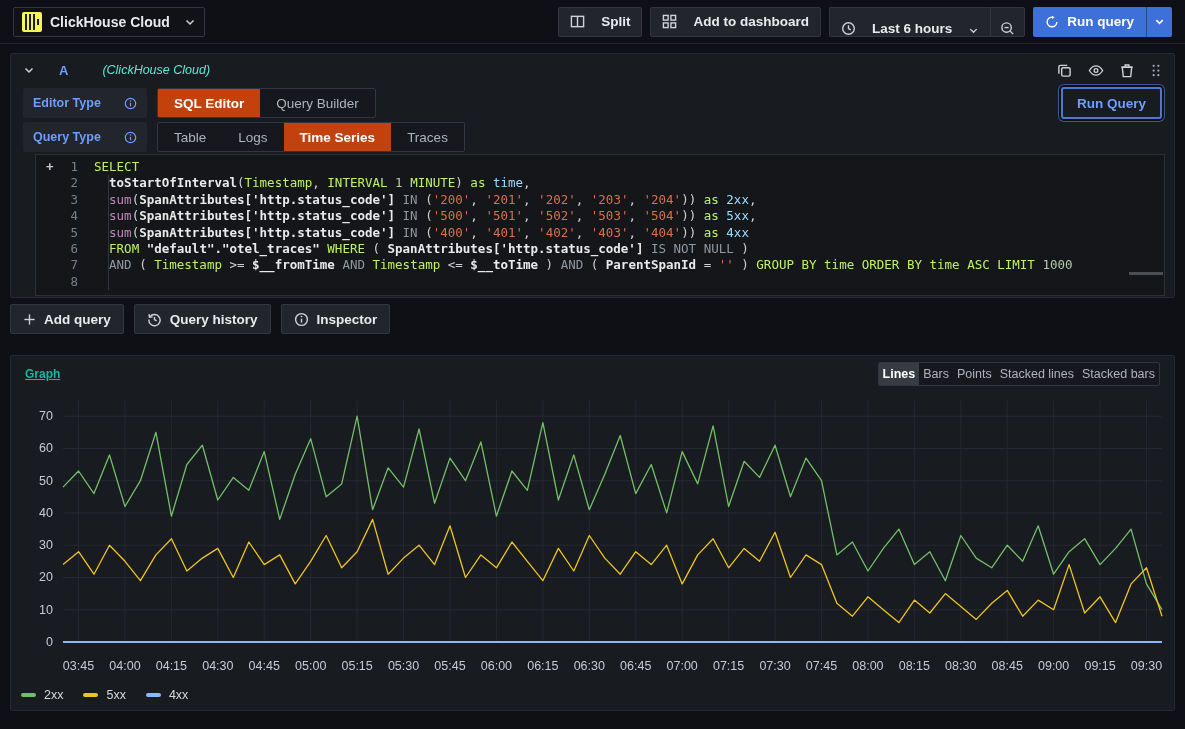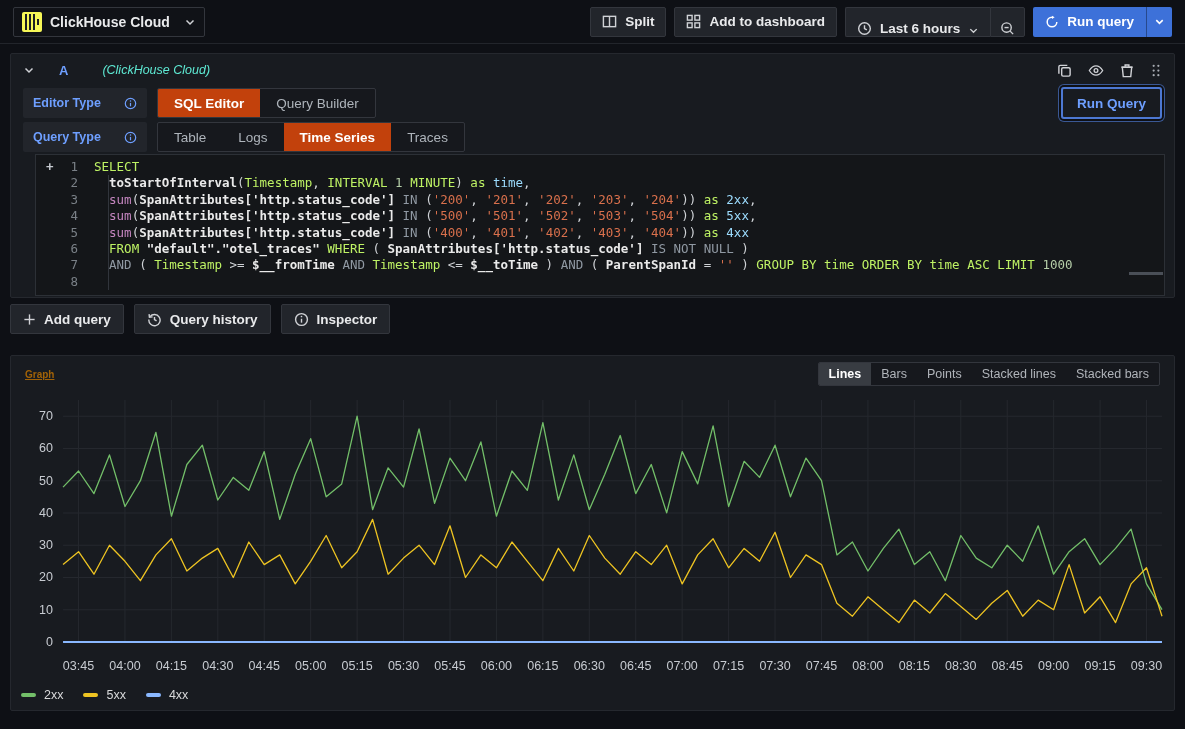--- a/index.html
+++ b/index.html
@@ -14,21 +14,21 @@
   
   .topbar{ height:44px; display:flex; align-items:center; padding:0 13px;
            border-bottom:1px solid #22252b; background:#0e1015;}
   .ds-picker{ width:192px; height:30px; border:1px solid #33363d; border-radius:2px;
               display:flex; align-items:center; gap:8px; padding:0 8px; cursor:pointer; background:#101217;}
   .ds-name{ font-weight:600; font-size:14px; color:#e9eaec; flex:1;}
   .ch-logo{ width:20px; height:20px; border-radius:2px; background:#f6f757; position:relative; overflow:hidden;}
   .ch-logo i{ position:absolute; top:2px; bottom:2px; width:2px; background:#1c1e22;}
   .topbar-right{ margin-left:auto; display:flex; align-items:center; gap:8px;}
   .tbtn{ height:30px; background:#22252b; border:1px solid #33363d; border-radius:2px;
-         display:flex; align-items:center; gap:8px; padding:0 11px; font-weight:600;
+         display:flex; align-items:center; gap:16px; padding:0 11px; font-weight:600;
          font-size:13.5px; color:#e9eaec; cursor:pointer;}
   .tgroup{ display:flex; align-items:stretch; }
   .tgroup .tbtn{ border-radius:0;align-items:flex-end;}
   .tgroup .tbtn:first-child{ border-radius:2px 0 0 2px; border-right:none;}
   .tgroup .tbtn:last-child{ border-radius:0 2px 2px 0;}
   .run-split{ display:flex; align-items:stretch; height:30px; border-radius:2px; overflow:hidden;}
   .run-main{ background:#3d71d9; color:#fff; font-weight:600; font-size:13.5px;
              display:flex; align-items:center; gap:8px; padding:0 12px; cursor:pointer;}
   .run-caret{ background:#3d71d9; border-left:1px solid rgba(0,0,0,.35); width:26px;
               display:flex; align-items:center; justify-content:center; cursor:pointer;}
@@ -71,24 +71,24 @@
   
   .actions{ position:absolute; left:10px; top:304px; display:flex; gap:10px;}
   .abtn{ height:30px; background:#22252b; border:1px solid #33363d; border-radius:2px;
          display:flex; align-items:center; gap:8px; padding:0 12px; font-weight:600;
          font-size:13.5px; color:#e9eaec; cursor:pointer;}
 
   
   .graph-panel{ position:absolute; left:10px; top:355px; width:1165px; height:356px;
                 background:#181b20; border:1px solid #25282e; border-radius:2px;}
   .gp-header{ height:36px; display:flex; align-items:center; padding:0 14px;}
-  .gp-title{ font-size:10px; font-weight:600; color:#a16207;text-decoration:underline;}
+  .gp-title{ font-size:12px; font-weight:600; color:#14b8a6;text-decoration:underline;}
   .mode-group{ margin-left:auto; display:flex; height:24px; border:1px solid #33363d;
                border-radius:2px; overflow:hidden; background:#16181d;}
-  .mode-opt{ display:flex; align-items:center; padding:0 10px; color:#b0b4ba; font-size:12.5px; cursor:pointer;}
+  .mode-opt{ display:flex; align-items:center; padding:0 4px; color:#b0b4ba; font-size:12.5px; cursor:pointer;}
   .mode-opt.active{ background:#383c42; color:#fff; font-weight:700;}
   .chart-area{ position:relative; height:288px; margin:0 6px;}
   .legend{ display:flex; align-items:center; gap:20px; padding:4px 0 0 10px; height:26px;}
   .legend-item{ display:flex; align-items:center; gap:8px; cursor:pointer;}
   .legend-pill{ width:15px; height:4px; border-radius:2px;}
   .legend-label{ font-size:12.5px; color:#d8d9da;}
 
   .icon-stroke{ stroke:#d0d2d6; fill:none; stroke-width:1.5; }
   .icon-stroke-w{ stroke:#ffffff; fill:none; stroke-width:1.7; }
 </style>

